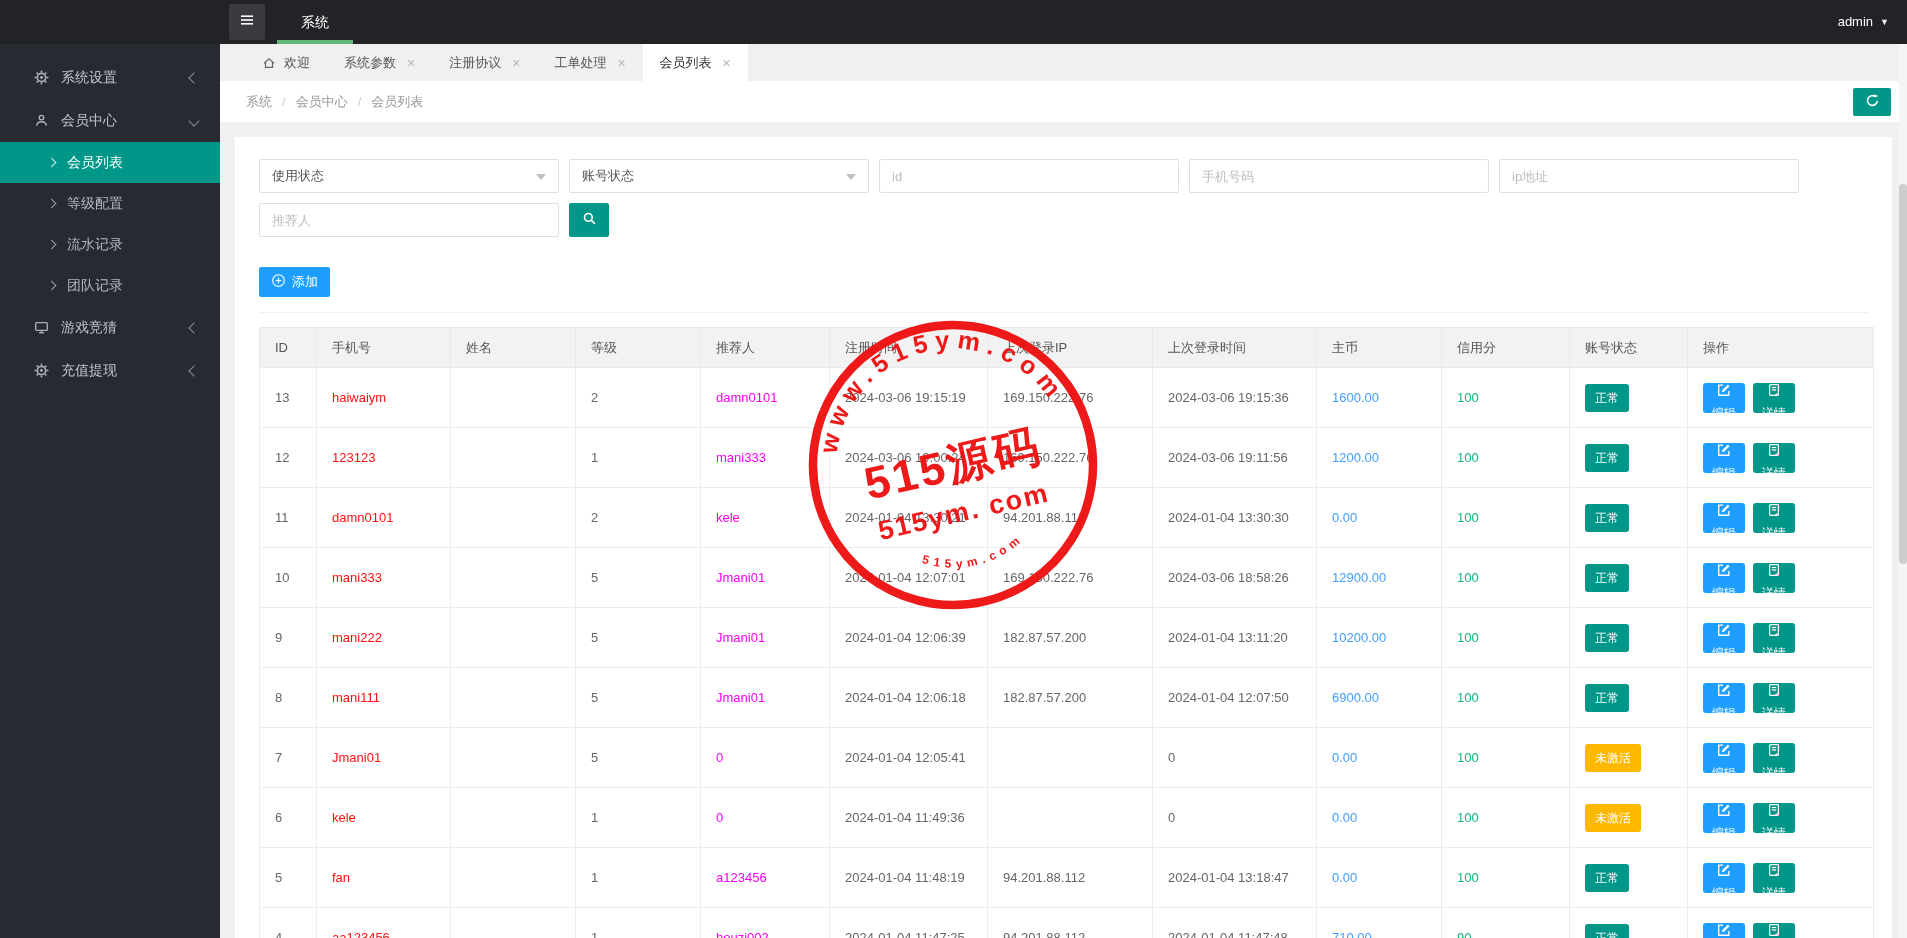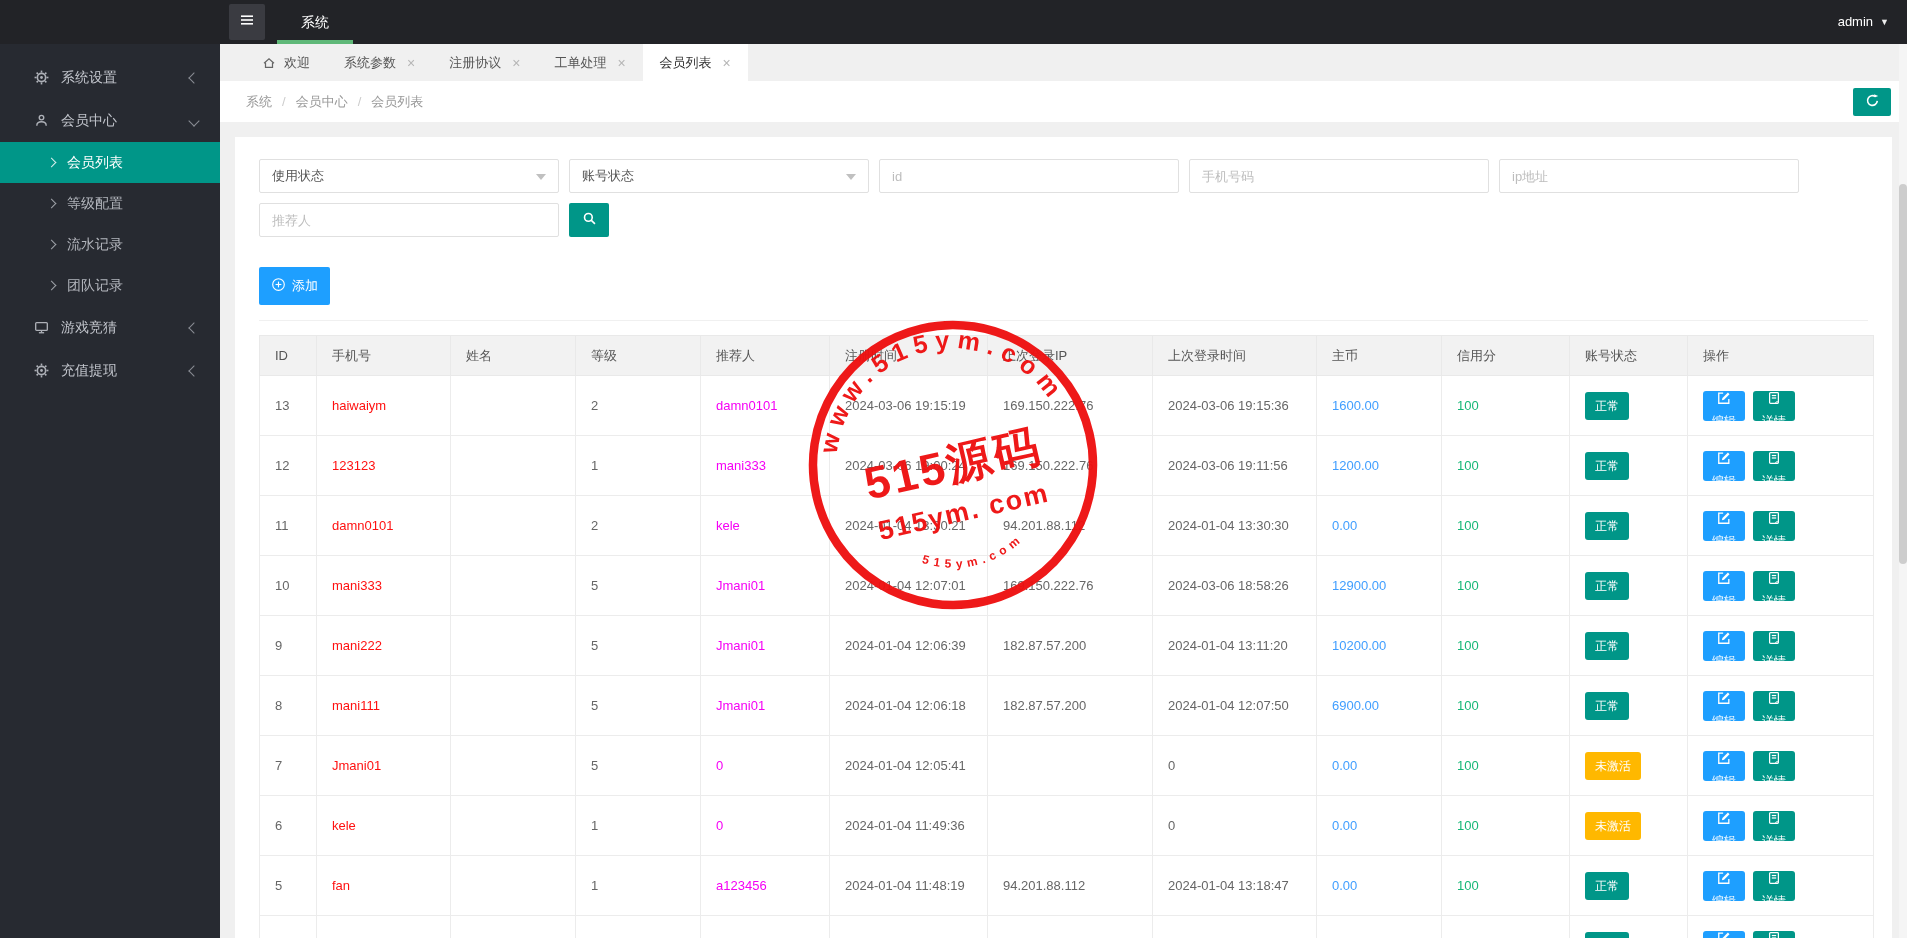--- a/index.html
+++ b/index.html
@@ -50,21 +50,21 @@
         padding:0 30px 0 12px;font-size:13px;color:#555;position:relative;box-sizing:border-box;cursor:pointer;}
   .f-select .tri{position:absolute;right:12px;top:14px;width:0;height:0;border-left:5px solid transparent;
         border-right:5px solid transparent;border-top:6px solid #c0c0c0;}
   .f-input{width:300px;height:34px;border:1px solid #e0e0e0;border-radius:2px;padding:0 12px;font-size:13px;color:#555;
         box-sizing:border-box;outline:none;}
   .f-input::placeholder{color:#bdbdbd;}
   .search-btn{width:40px;height:34px;background:var(--teal,#009688);border:none;border-radius:2px;display:flex;
         align-items:center;justify-content:center;cursor:pointer;}
 
   .toolbar{padding:20px 0 15px;border-bottom:1px solid #f0f0f0;margin-top:6px;}
-  .add-btn{height:38px;background:var(--blue,#1E9FFF);color:#fff;border:none;border-radius:2px;font-size:13px;
+  .add-btn{height:30px;background:var(--blue,#1E9FFF);color:#fff;border:none;border-radius:2px;font-size:13px;
         display:inline-flex;align-items:center;gap:6px;padding:0 12px;cursor:pointer;}
 
   table{width:100%;border-collapse:collapse;table-layout:fixed;margin-top:14px;}
   th{background:#f2f2f2;font-weight:normal;color:#555;text-align:left;height:39px;padding:0 15px;font-size:13px;
         border:1px solid #e9e9e9;overflow:hidden;white-space:nowrap;}
   td{height:59px;padding:0 15px;font-size:13px;color:#666;border:1px solid #ececec;background:#fff;overflow:hidden;white-space:nowrap;}
   .cell-phone{color:var(--red_text,#FF1010);cursor:pointer;}
   .cell-ref{color:var(--magenta_text,#FF00FF);cursor:pointer;}
   .cell-coin{color:var(--coin_blue,#409EFF);cursor:pointer;}
   .cell-credit{color:var(--credit_green,#16B777);}

